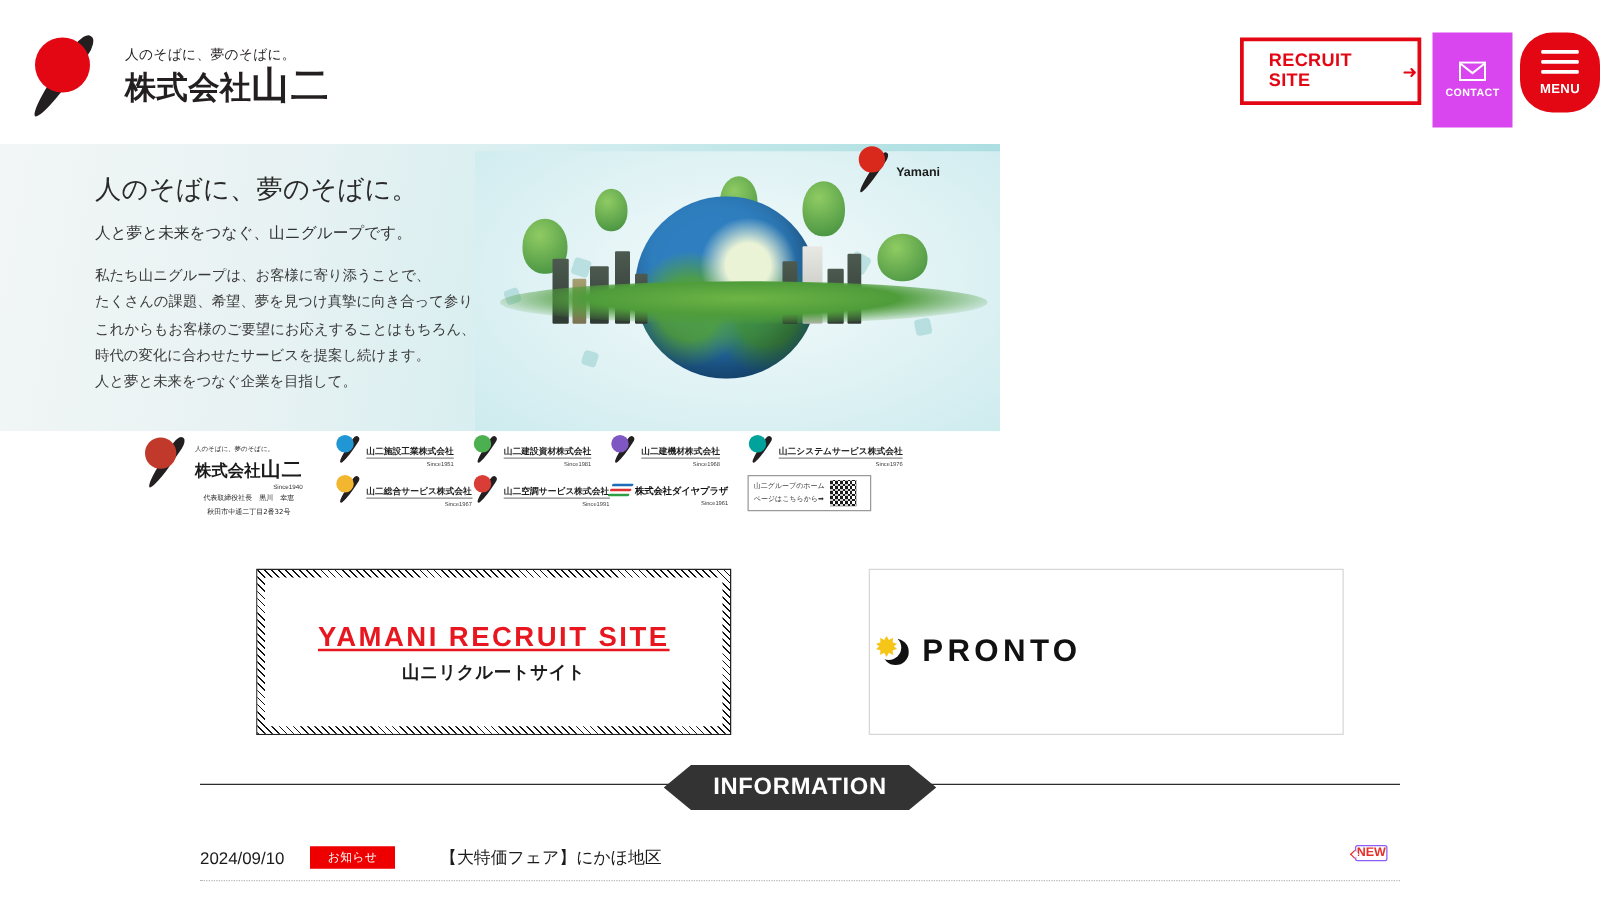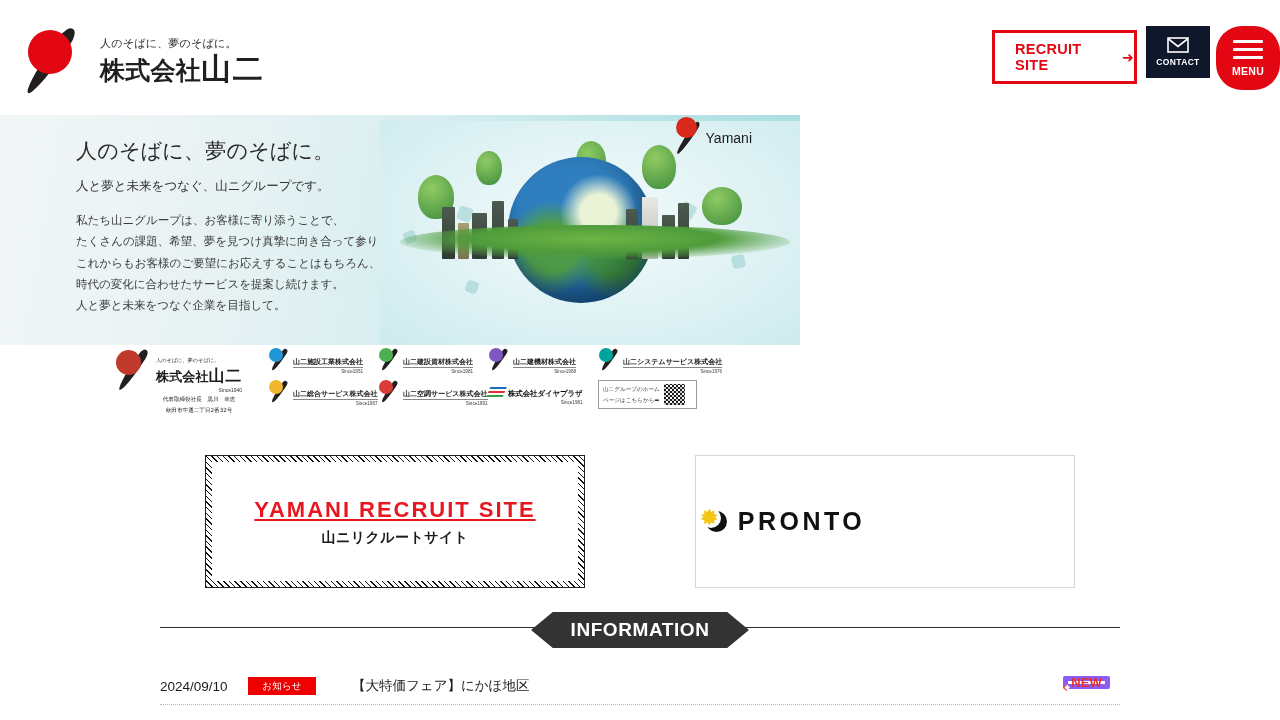--- a/index.html
+++ b/index.html
@@ -59,22 +59,22 @@
     width: 145px; height: 54px; margin-top: 4px;
     border: 3px solid #e30613; background: #fff;
     color: #e30613; font-weight: 700; font-size: 14.5px;
     letter-spacing: .02em;
     display: flex; align-items: center; justify-content: center; gap: 7px;
     cursor: pointer;
     padding-left: 20px;
   }
   .btn-recruit .arrow { font-size: 14px; line-height: 1; }
   .btn-contact {
-    width: 64px; height: 52px; margin-left: 9px;
-    background: #0f172a; color: #fff;
+    width: 64px; height: 76px; margin-left: 9px;
+    background: #d946ef; color: #fff;
     display: flex; flex-direction: column; align-items: center; justify-content: center;
     gap: 4px; cursor: pointer;
   }
   .btn-contact .label { font-size: 8.5px; font-weight: 700; letter-spacing: .04em; }
   .btn-menu {
     width: 64px; height: 64px; margin-left: 6px;
     background: #e30613; color: #fff;
     display: flex; flex-direction: column; align-items: center; justify-content: center;
     gap: 6px; cursor: pointer; border-radius: 26px;
   }
@@ -154,21 +154,21 @@
   .hero-logo .m { position: relative; width: 34px; height: 34px; }
   .hero-logo .m .sl {
     position: absolute; left: 15px; top: -2px; width: 6px; height: 38px;
     background: #231f20; transform: rotate(34deg);
     border-radius: 46% 46% 50% 50% / 16% 16% 62% 62%;
   }
   .hero-logo .m .dt {
     position: absolute; left: 6px; top: -4px; width: 21px; height: 21px;
     border-radius: 50%; background: #d9291c;
   }
-  .hero-logo .t { font-size: 14px; font-weight: 400; color: #1b1b1b; }
+  .hero-logo .t { font-size: 10px; font-weight: 700; color: #1b1b1b; }
 
   
   .group-strip {
     position: absolute; top: 345px; left: 0;
     width: 1280px; height: 80px;
   }
   .group-inner {
     position: absolute; left: 113px; top: 3px;
     width: 584px; height: 74px;
     display: flex; gap: 0;
@@ -336,24 +336,24 @@
   .news-cat {
     width: 68px; height: 18px; margin-left: 6px; background: #ee0000; color: #fff;
     font-size: 9.5px; display: flex; align-items: center; justify-content: center;
     letter-spacing: .02em; font-family: "DejaVu Sans", sans-serif;
   }
   .news-title {
     margin-left: 36px; font-size: 13.5px; color: #1b1b1b;
     font-family: "DejaVu Sans", sans-serif; flex: 1;
   }
   .news-new {
-    position: relative; width: 47px; height: 13px;
-    border: 5px solid #8b5cf6; border-radius: 2px; background: #fff;
+    position: relative; width: 26px; height: 13px;
+    border: 1px solid #8b5cf6; border-radius: 2px; background: #fff;
     display: flex; align-items: center; justify-content: center;
-    color: #e8302a; font-size: 13px; font-weight: 700;
+    color: #e8302a; font-size: 10px; font-weight: 700;
     font-family: "Liberation Sans", sans-serif;
     margin-right: 10px; margin-bottom: 8px;
   }
   .news-new::before {
     content:""; position: absolute; left: -4px; top: 4.5px;
     width: 4px; height: 4px; background: #fff;
     border-left: 1px solid #e8302a; border-bottom: 1px solid #e8302a;
     transform: rotate(45deg);
   }
 </style>

